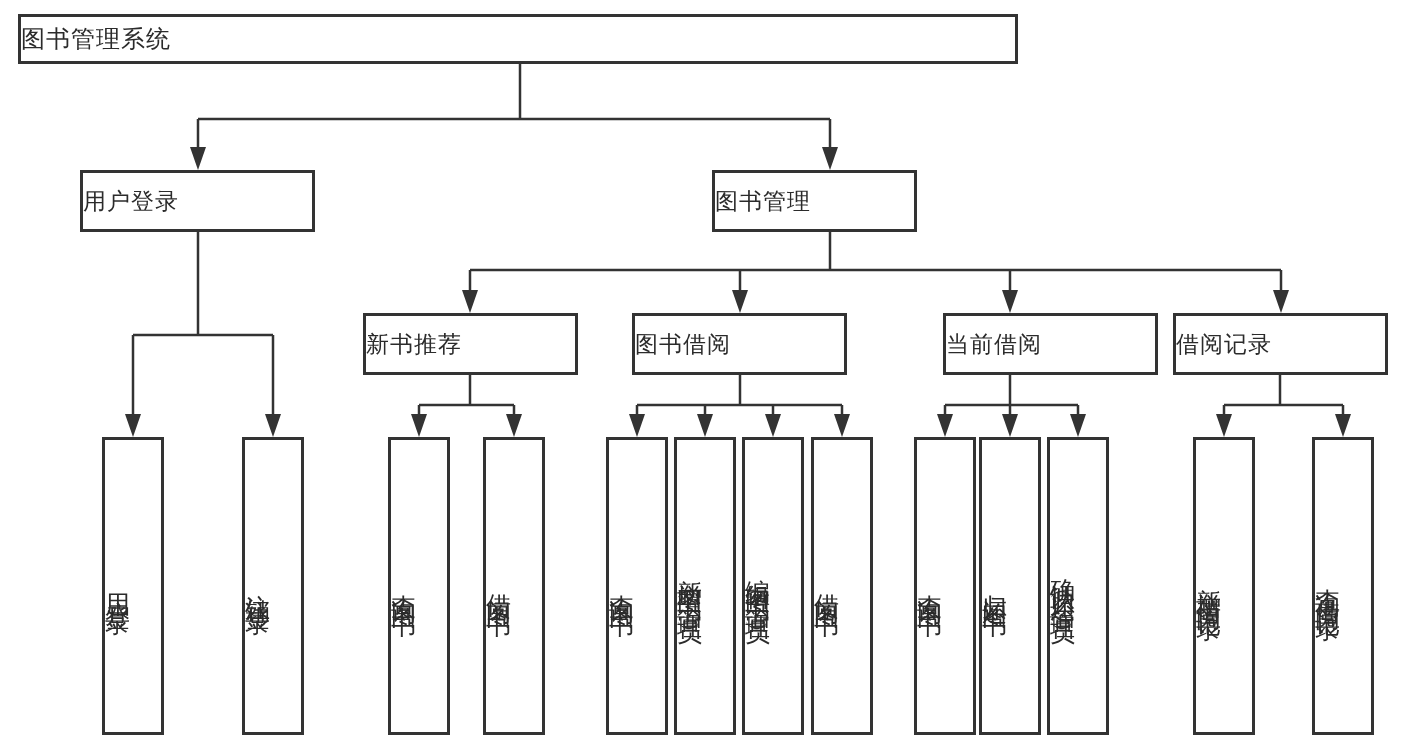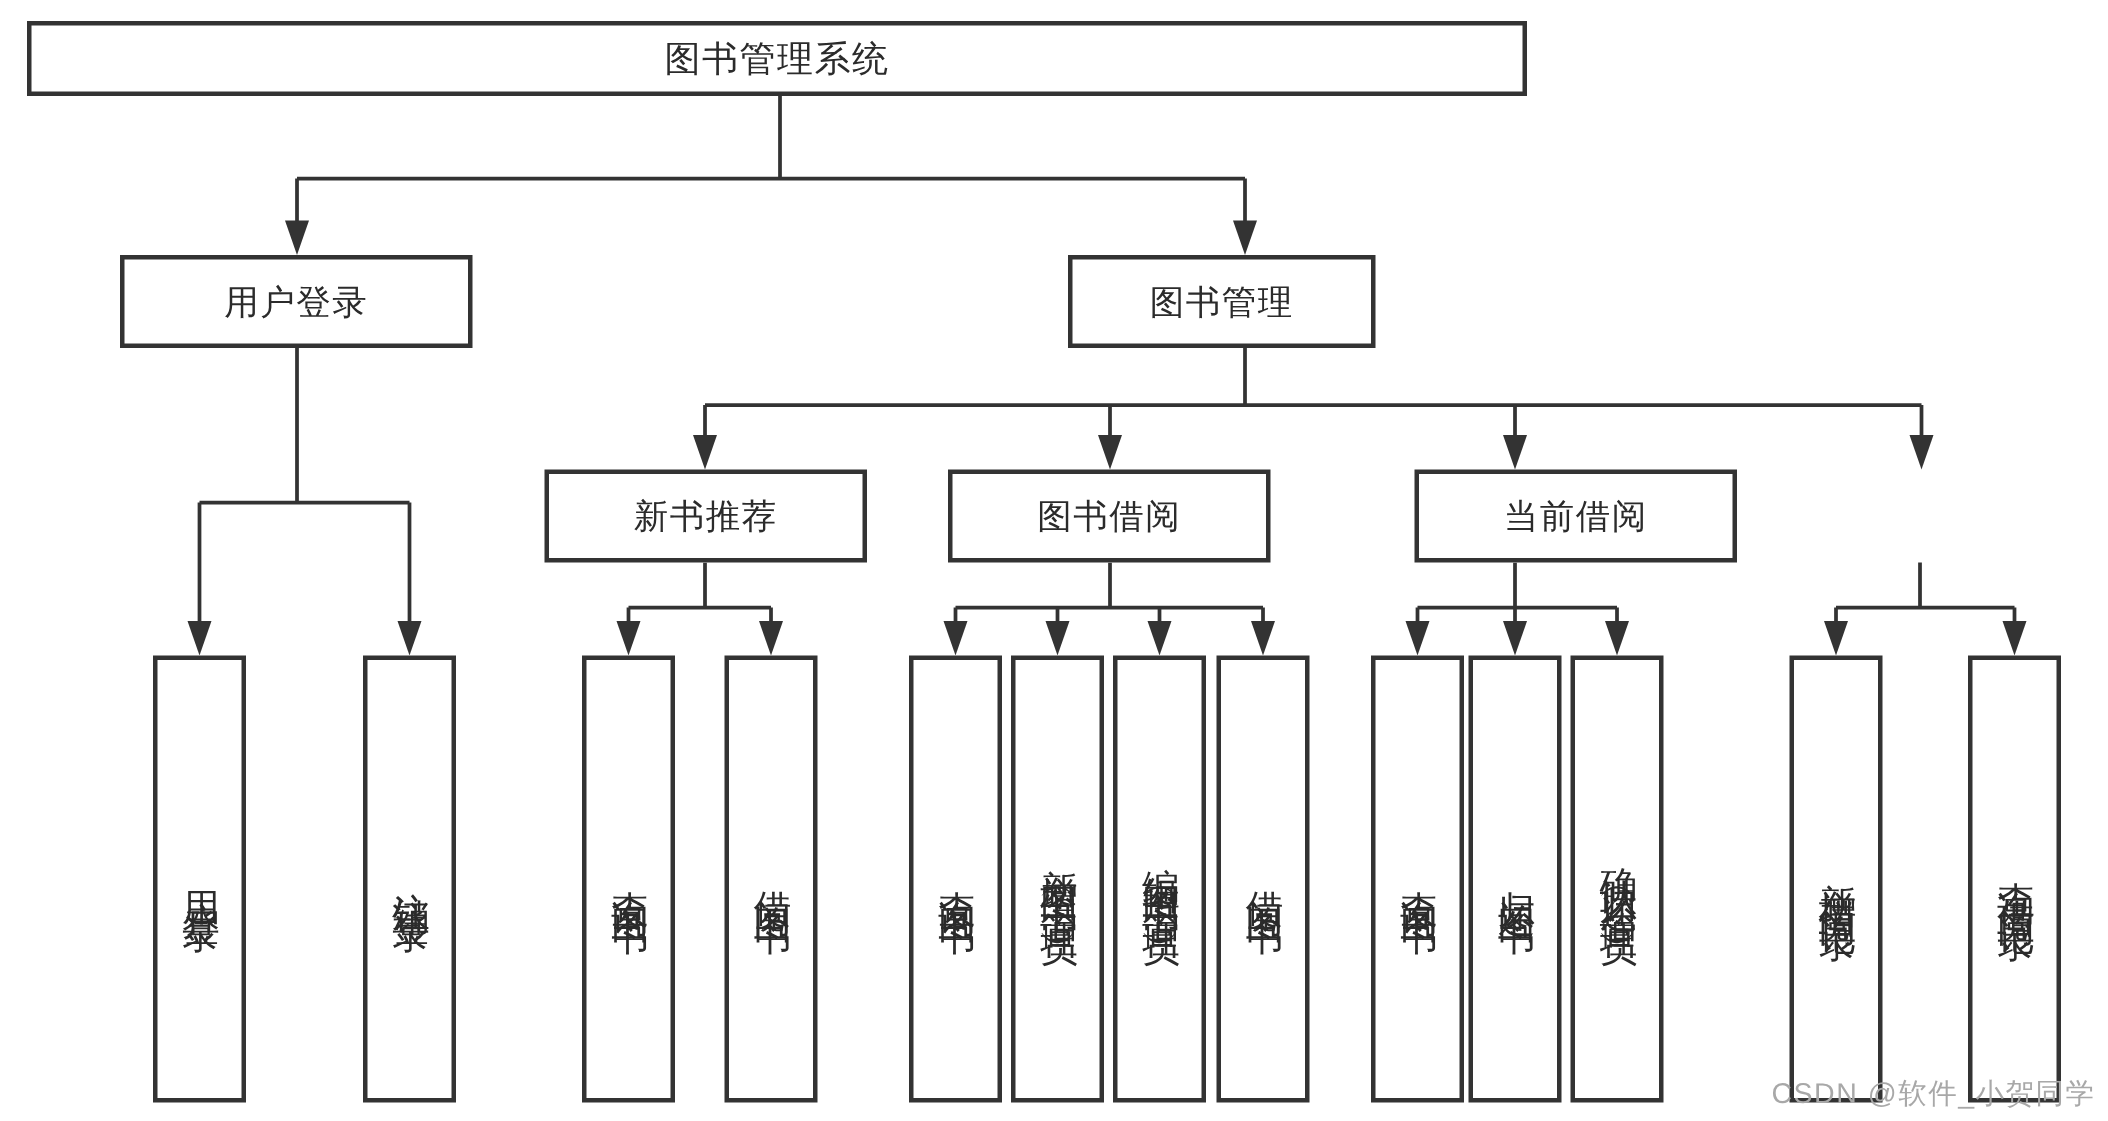--- a/index.html
+++ b/index.html
@@ -17,21 +17,20 @@
     left: 0; top: 0;
     width: 1405px; height: 747px;
     z-index: 0;
   }
   .node {
     position: absolute;
     background: #ffffff;
     border: 3px solid #333333;
     display: flex;
     align-items: center;
-    justify-content: center;
     color: #2b2b2b;
     z-index: 1;
   }
   .hbox .label {
     font-size: 23px;
     letter-spacing: 1px;
     white-space: nowrap;
   }
   .root .label { font-size: 24px; }
   .vbox { width: 62px; height: 298px; top: 437px; }
@@ -137,20 +136,23 @@
 
   <div class="node hbox" style="left:632px; top:313px; width:215px; height:62px;">
     <span class="label">图书借阅</span>
   </div>
   <div class="node hbox" style="left:363px; top:313px; width:215px; height:62px;">
     <span class="label">新书推荐</span>
   </div>
   <div class="node hbox" style="left:902px; top:313px; width:215px; height:62px;margin-left:41px;">
     <span class="label">当前借阅</span>
   </div>
+  <div class="node hbox" style="left:1173px; top:313px; width:215px; height:62px;">
+    <span class="label">借阅记录</span>
+  </div>
 
   <div class="node vbox" style="left:102px;">
     <span class="label">用户登录</span>
   </div>
   <div class="node vbox" style="left:242px;">
     <span class="label">注销登录</span>
   </div>
 
   <div class="node vbox" style="left:388px;">
     <span class="label">查询图书</span>
@@ -182,15 +184,14 @@
     <span class="label">确认归还（管理员）</span>
   </div>
 
   <div class="node vbox" style="left:1193px;">
     <span class="label">新增借阅记录</span>
   </div>
   <div class="node vbox" style="left:1312px;">
     <span class="label">查询借阅记录</span>
   </div>
 
-  <div class="watermark">CSDN @软件_小贺同学</div>
 
 </div>
 
 </body></html>

